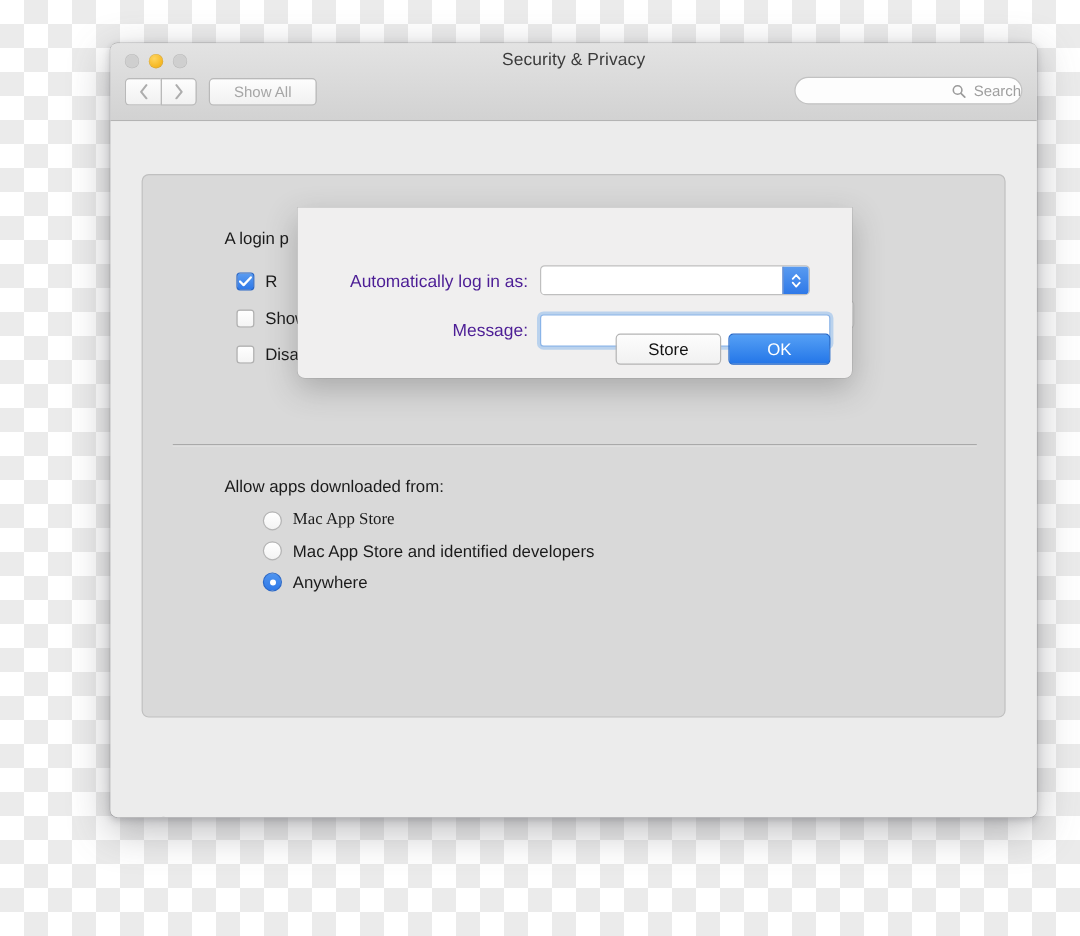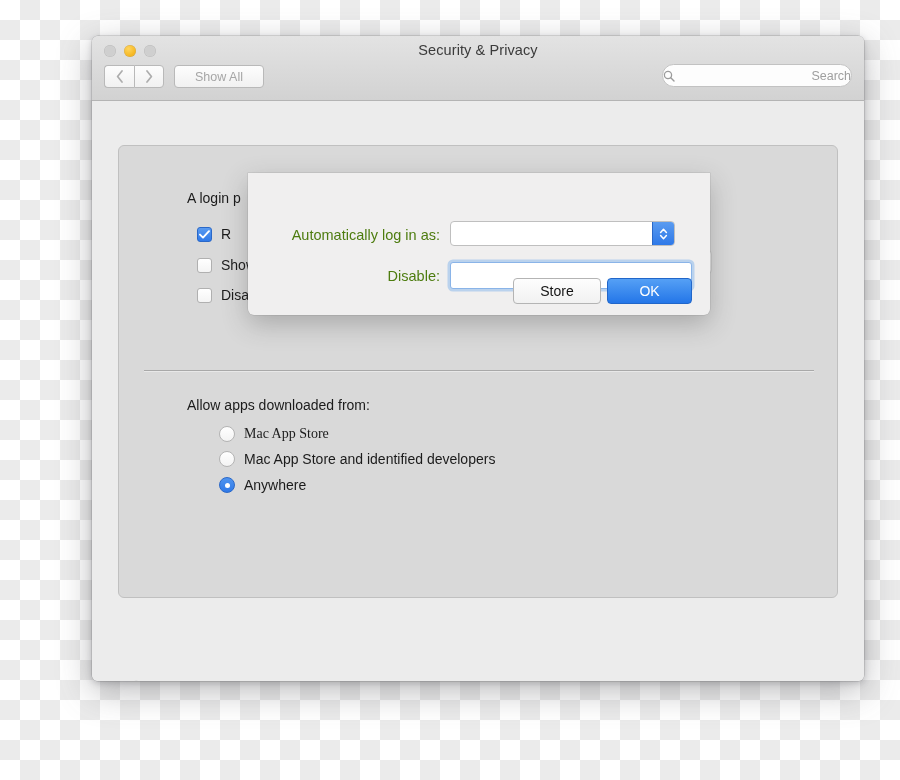--- a/index.html
+++ b/index.html
@@ -90,21 +90,21 @@
     background: linear-gradient(to bottom, #fdfdfd, #f1f1f1);
     border: 1px solid #b9b9b9; border-radius: 4px;
     font-size: 12.5px; color: #a6a6a6;
   }
   #search {
     position: absolute; right: 12px; top: 28px;
     width: 190px; height: 23px;
     background: #fdfdfd;
     border: 1px solid #c2c2c2;
     border-radius: 12px;
-    display: flex; align-items: center; justify-content: space-between;
+    display: flex; align-items: center; justify-content: flex-end;
     gap: 6px;
   }
   #search .sicon { color: #9b9b9b; display:flex; }
   #search .stext { font-size: 12.5px; color: #9f9f9f; }
 
   
   #body {
     position: relative;
     height: 720px;
     background: #ececec;
@@ -203,21 +203,21 @@
     left: 156px; top: 72px;
     width: 462px; height: 142px;
     background: #f0efef;
     border-radius: 0 0 6px 6px;
     box-shadow: 0 9px 26px rgba(60,60,60,0.30),
                 0 0 0 0.5px rgba(0,0,0,0.13);
     z-index: 40;
   }
   .sheet-label {
     position: absolute;
-    font-size: 14.5px; color: #4d7c0f;
+    font-size: 14.5px; color: #4c1d95;
     text-align: right;
   }
   #lbl-autologin { left: 22px; top: 54px; width: 170px; }
   #lbl-password  { left: 22px; top: 95px; width: 170px; }
 
   #popup {
     position: absolute; left: 202px; top: 48px;
     width: 225px; height: 25px;
     background: #ffffff;
     border: 1px solid #bfbfbf;
@@ -395,21 +395,21 @@
       <div id="popup">
         <span class="pvalue"></span>
         <span class="stepper">
           <svg width="9" height="16" viewBox="0 0 9 16">
             <polyline points="1.6,6.4 4.5,3.2 7.4,6.4" fill="none" stroke="#ffffff" stroke-width="1.5" stroke-linecap="round" stroke-linejoin="round"></polyline>
             <polyline points="1.6,9.6 4.5,12.8 7.4,9.6" fill="none" stroke="#ffffff" stroke-width="1.5" stroke-linecap="round" stroke-linejoin="round"></polyline>
           </svg>
         </span>
       </div>
 
-      <div class="sheet-label" id="lbl-password">Disable:</div>
+      <div class="sheet-label" id="lbl-password">Message:</div>
 
       <div id="pwfield"></div>
 
       <div class="sheetbtn" id="btn-cancel">Store</div>
       <div class="sheetbtn" id="btn-ok">OK</div>
     </div>
 
   </div>
 </div>
 

